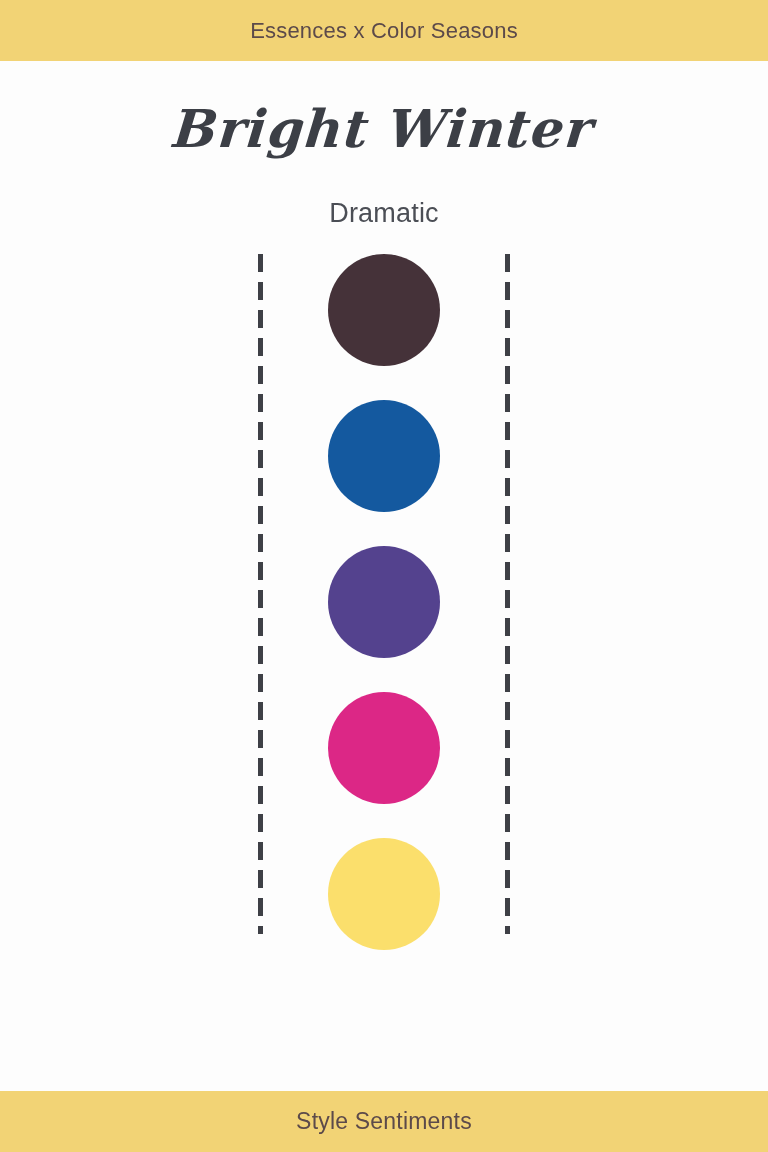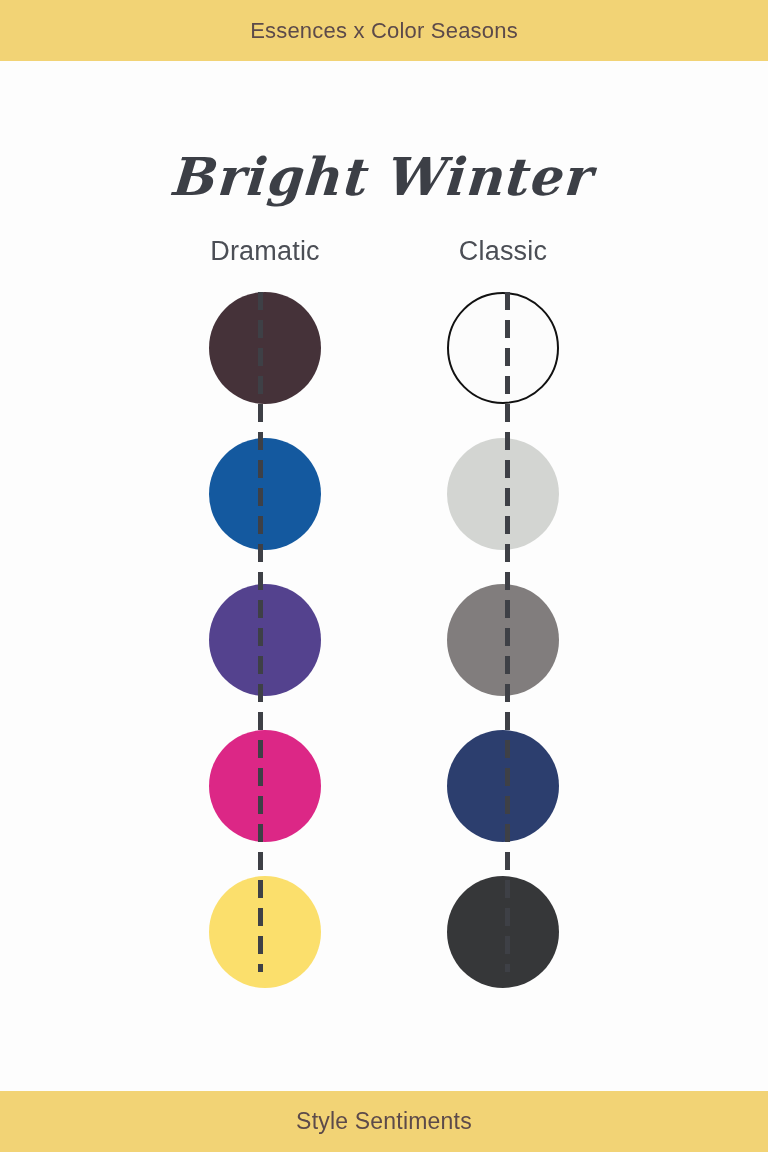--- a/index.html
+++ b/index.html
@@ -13,21 +13,20 @@
     font-family: "Liberation Sans", sans-serif;
     overflow: hidden;
   }
   .poster {
     position: relative;
     width: 768px;
     height: 1152px;
     background: #fdfdfd;
     display: flex;
     flex-direction: column;
-    gap: 48px;
   }
 
   
   .band {
     flex: 0 0 auto;
     width: 100%;
     background: #f2d375;
     display: flex;
     align-items: center;
     justify-content: center;
@@ -61,21 +60,21 @@
     font-size: 52px;
     color: #3c3f46;
     letter-spacing: 1px;
     line-height: 1;
     transform: skewX(-6deg);
   }
 
   
   .grid {
     position: relative;
-    margin-top: 32px;
+    margin-top: 42px;
     width: 768px;
     display: flex;
     justify-content: center;
     align-items: flex-start;
   }
 
   .column {
     width: 238px;
     display: flex;
     flex-direction: column;
@@ -152,30 +151,20 @@
         <div class="swatch-stack">
             <div class="swatch" style="background: rgb(69, 50, 57);"></div>
             <div class="swatch" style="background: rgb(20, 89, 159);"></div>
             <div class="swatch" style="background: rgb(84, 66, 142);"></div>
             <div class="swatch" style="background: rgb(220, 39, 134);"></div>
             <div class="swatch" style="background: rgb(251, 223, 108);"></div>
           </div>
       </div>
 
 
-      <div class="column">
-        <div class="column-heading">Classic</div>
-        <div class="swatch-stack">
-            <div class="swatch outlined" style="background: rgb(252, 252, 252);"></div>
-            <div class="swatch" style="background: rgb(211, 213, 210);"></div>
-            <div class="swatch" style="background: rgb(129, 125, 125);"></div>
-            <div class="swatch" style="background: rgb(44, 62, 110);"></div>
-            <div class="swatch" style="background: rgb(54, 55, 57);"></div>
-          </div>
-      </div>
 
     </div>
   </div>
 
   <div class="band band-bottom">
     <span class="band-text">Style Sentiments</span>
   </div>
 
 </div>
 

